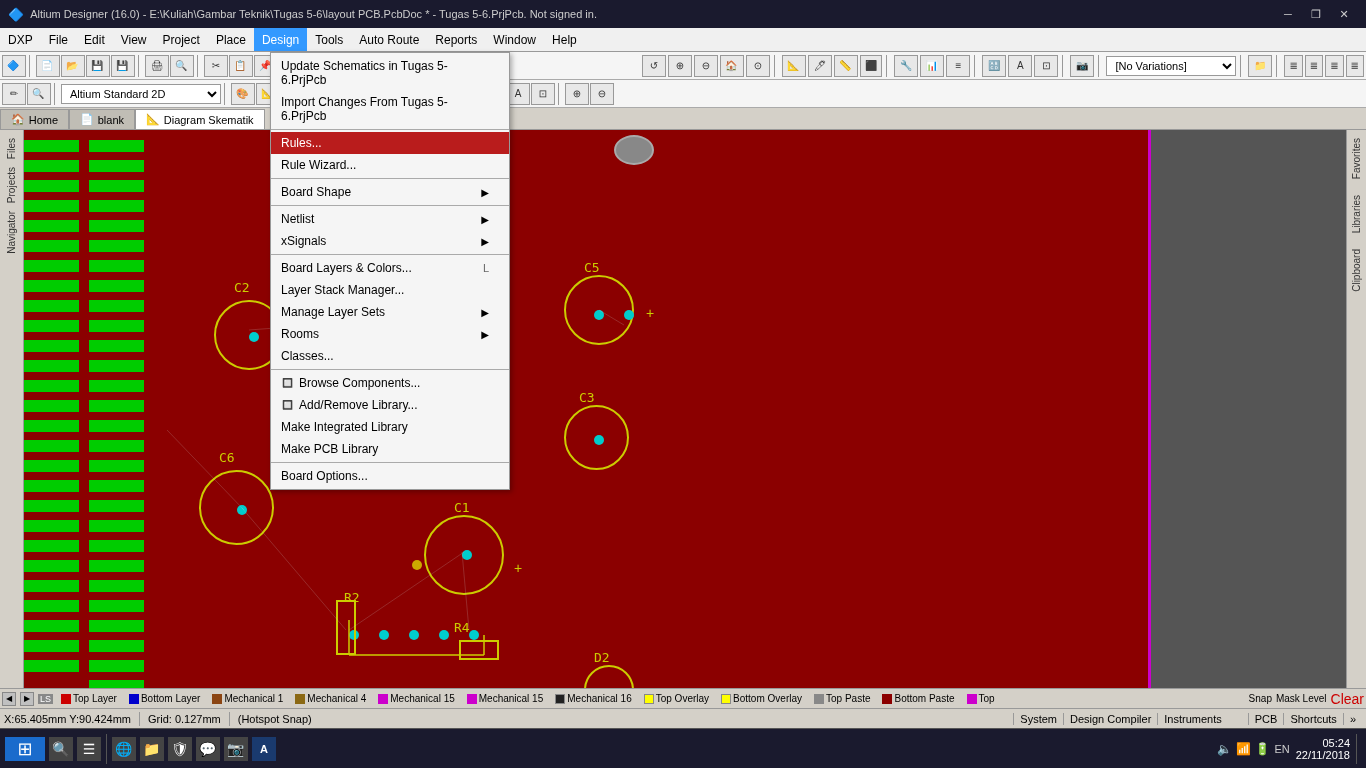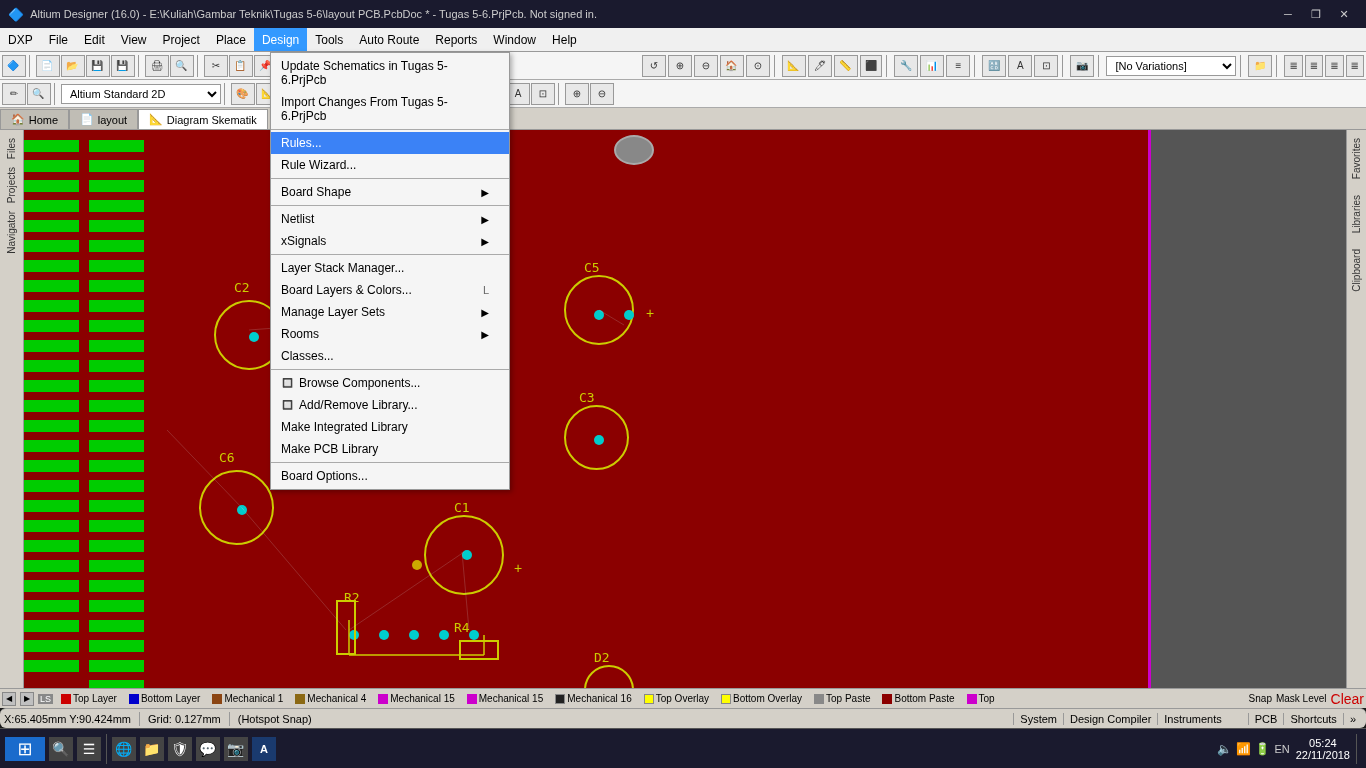--- a/index.html
+++ b/index.html
@@ -155,21 +155,21 @@
     .dropdown-item {
       padding: 4px 20px 4px 10px;
       cursor: pointer;
       font-size: 12px;
       color: #000;
       display: flex;
       align-items: center;
       justify-content: space-between;
       position: relative;
     }
-    .dropdown-item.highlighted { background: #3b82f6; color: #fff; }
+    .dropdown-item.highlighted { background: #b91c1c; color: #fff; }
     .dropdown-item .arrow { font-size: 10px; }
     .dropdown-item .shortcut { color: #666; font-size: 11px; }
     .dropdown-separator { height: 1px; background: #aaa; margin: 2px 0; }
     .dropdown-item .icon-bullet {
       width: 14px; height: 14px;
       margin-right: 4px;
       display: inline-flex;
       align-items: center;
       justify-content: center;
       font-size: 9px;
@@ -181,21 +181,20 @@
     #statusbar {
       height: 20px;
       background: #d4d0c8;
       border-top: 1px solid #999;
       display: flex;
       align-items: center;
       padding: 0 4px;
       font-size: 11px;
       color: #000;
       gap: 8px;
-      border-radius: 6px;
     }
     .status-sep { width: 1px; height: 14px; background: #999; }
 
     
     #layerbar {
       height: 20px;
       background: #d4d0c8;
       display: flex;
       align-items: center;
       padding: 0 2px;
@@ -395,21 +394,21 @@
   <div class="tb-btn">⊖</div>
 </div>
 
 <div id="tabbar">
   <div class="tab">
       <span>🏠</span>
       <span>Home</span>
     </div>
   <div class="tab">
       <span>📄</span>
-      <span>layout</span>
+      <span>blank</span>
     </div>
   <div class="tab active">
       <span>📐</span>
       <span>Diagram Skematik</span>
     </div>
 </div>
 
 <div id="main" style="height:calc(768px - 28px - 24px - 28px - 28px - 22px - 20px - 20px - 40px); display:flex; flex-direction:row;">
 
   <div id="leftsidebar">
@@ -586,25 +585,25 @@
   <div class="dropdown-item">
     <span class="dropdown-label">Netlist</span>
     <span class="arrow">▶</span>
   </div>
   <div class="dropdown-item">
     <span class="dropdown-label">xSignals</span>
     <span class="arrow">▶</span>
   </div>
   <div class="dropdown-separator"></div>
   <div class="dropdown-item">
-    <span class="dropdown-label">Layer Stack Manager...</span>
-  </div>
-  <div class="dropdown-item">
     <span class="dropdown-label">Board Layers &amp; Colors...</span>
     <span class="shortcut">L</span>
+  </div>
+  <div class="dropdown-item">
+    <span class="dropdown-label">Layer Stack Manager...</span>
   </div>
   <div class="dropdown-item">
     <span class="dropdown-label">Manage Layer Sets</span>
     <span class="arrow">▶</span>
   </div>
   <div class="dropdown-item">
     <span class="dropdown-label">Rooms</span>
     <span class="arrow">▶</span>
   </div>
   <div class="dropdown-item">
@@ -717,19 +716,19 @@
   <div class="task-icon">💬</div>
   <div class="task-icon">📷</div>
   <div class="task-icon" style="background:#1a3a6e;color:#fff;font-size:11px;font-weight:bold;">A</div>
   <div class="taskbar-right">
     <div style="display:flex;gap:4px;align-items:center;">
       <span style="font-size:12px;cursor:pointer;">🔈</span>
       <span style="font-size:12px;cursor:pointer;">📶</span>
       <span style="font-size:12px;cursor:pointer;">🔋</span>
       <span style="font-size:11px;cursor:pointer;">EN</span>
     </div>
-    <div class="time-display" style="cursor:pointer;">
+    <div class="time-display" style="cursor:pointer;text-align:right;">
       <div>05:24</div>
       <div>22/11/2018</div>
     </div>
     <span style="width:6px;height:30px;border-left:1px solid #555;cursor:pointer;"></span>
   </div>
 </div>
 
 </body></html>

